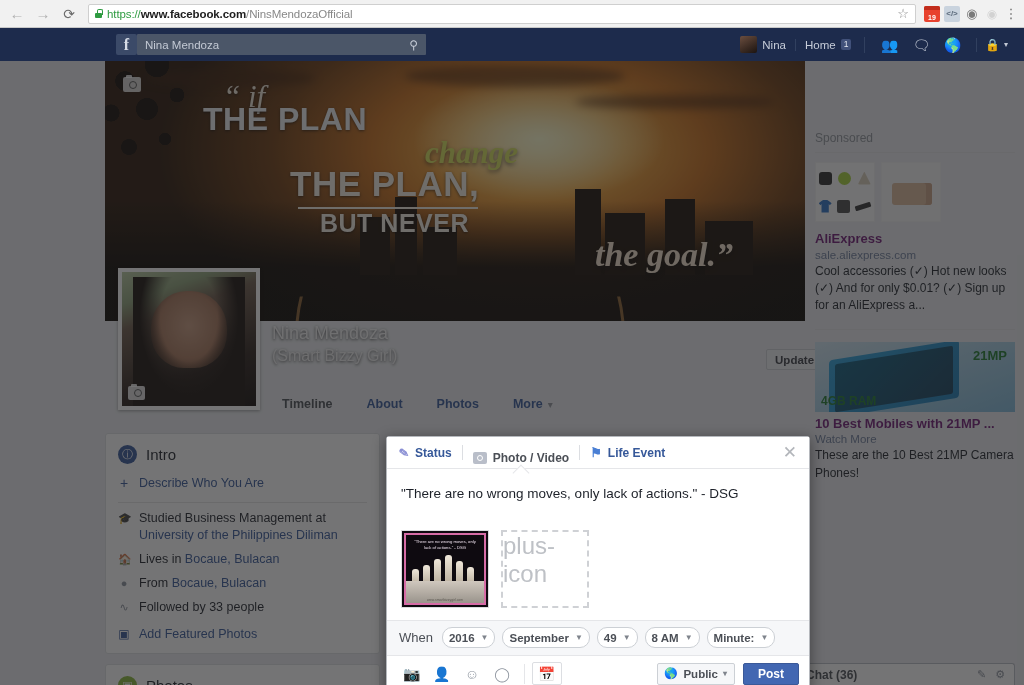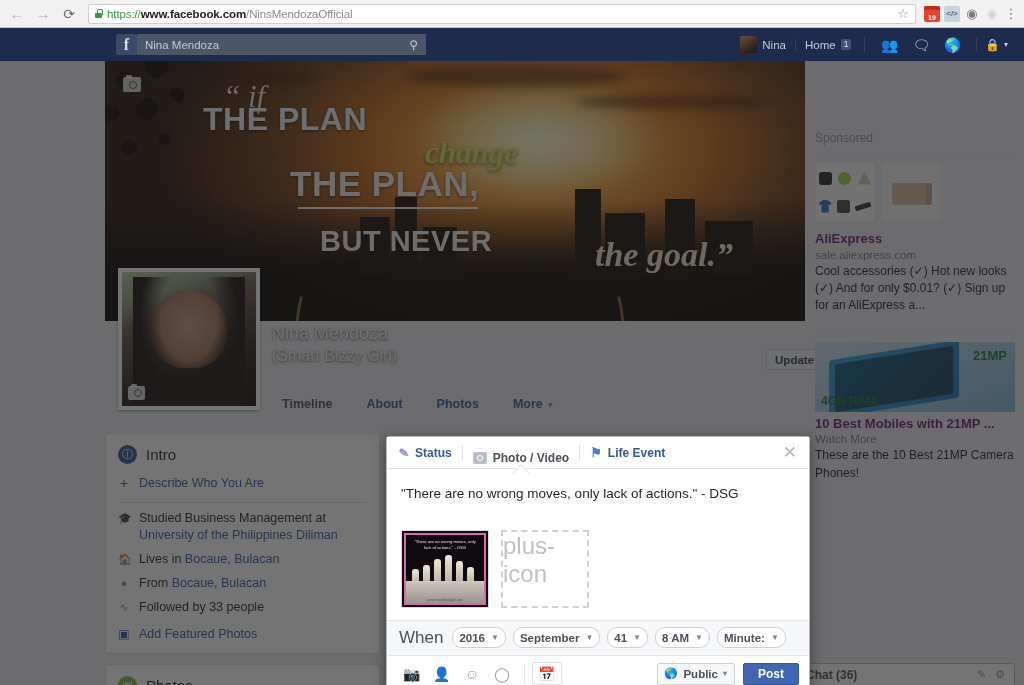--- a/index.html
+++ b/index.html
@@ -123,21 +123,21 @@
   .cover-cam::after { content:""; position:absolute; left:3px; top:-2.5px; width:6px; height:3px; background: rgba(255,255,255,.82); border-radius:1px 1px 0 0; }
 
   .ct { position: absolute; color: #fff; text-shadow: 0 1px 3px rgba(0,0,0,.6); font-family: "Liberation Sans", sans-serif; }
   .ct-if { left: 118px; top: 18px; font-family: "Liberation Serif", serif; font-style: italic; font-size: 31px; color: #efe6d8; }
   .ct-plan1 { left: 98px; top: 40px; font-size: 32px; font-weight: bold; letter-spacing: .5px; color: #eceff2; }
   .ct-dw { left: 90px; top: 76px; font-size: 26px; font-weight: bold; letter-spacing: .3px; color: #e6e9ec; }
   .ct-dw::before { content:""; position:absolute; left:20px; top:-5px; width:150px; height:2px; background:#dfe3e8; }
   .ct-change { left: 320px; top: 74px; font-family: "Liberation Serif", serif; font-style: italic; font-size: 31px; font-weight: bold; color: #d6e05a; text-shadow: 0 2px 4px rgba(0,0,0,.55); }
   .ct-plan2 { left: 185px; top: 103px; font-size: 35px; font-weight: bold; letter-spacing: .5px; color: #f2ece2; }
   .ct-plan2::after { content:""; position:absolute; left:8px; bottom:-5px; width:180px; height:2.5px; background:#f2ece2; }
-  .ct-never { left: 215px; top: 148px; font-size: 29px; font-weight: bold; letter-spacing: .5px; color: #f1ece3; margin-top: 16px; }
+  .ct-never { left: 215px; top: 148px; font-size: 25px; font-weight: bold; letter-spacing: .5px; color: #f1ece3; }
   .ct-goal { left: 490px; top: 175px; font-family: "Liberation Serif", serif; font-style: italic; font-size: 34px; font-weight: bold; color: #f3e3cd; text-shadow: 0 2px 5px rgba(0,0,0,.6); }
 
   .profile-pic {
     position: absolute; left: 118px; top: 207px; width: 142px; height: 142px;
     background: #fff; border: 4px solid #fff; box-shadow: 0 1px 3px rgba(0,0,0,.35); z-index: 6;
   }
   .pp-img { width: 100%; height: 100%; position: relative; overflow: hidden;
     background: linear-gradient(160deg, #b8c9a0 0%, #8fa37a 18%, #6d5a4a 32%, #2a1f19 70%, #120c09 100%); }
   .pp-img::before {
     content:""; position:absolute; left: 22%; top: 14%; width: 56%; height: 58%;
@@ -279,21 +279,21 @@
   .thumb .wm { position:absolute; left: 0; right: 0; bottom: 5px; text-align:center; font-size: 3.4px; color: #5c5851; }
   .add-slot {
     width: 88px; height: 78px; border: 2px dashed #cfd1d5; display: flex; align-items: flex-start;
     justify-content: center; color: #bec1c6; font-size: 24px; font-weight: 300;
   }
 
   .when-bar {
     border-top: 1px solid #e5e6e9; background: #f6f7f9; display: flex; align-items: center;
     gap: 7px; padding: 7px 12px; height: 35px;
   }
-  .when-lbl { font-size: 17px; color: #4b4f56; margin-right: 2px; }
+  .when-lbl { font-size: 13px; color: #4b4f56; margin-right: 2px; }
   .sel {
     background: #fff; border: 1px solid #ccd0d5; border-radius: 10px; height: 21px;
     display: flex; align-items: center; gap: 6px; padding: 0 6px; font-size: 11.5px;
     font-weight: bold; color: #4b4f56;
   }
   .sel .cv { font-size: 8px; color: #7f848c; }
 
   .modal-ft {
     border-top: 1px solid #e5e6e9; display: flex; align-items: center; padding: 7px 10px; height: 37px; gap: 0;
   }
@@ -563,21 +563,21 @@
       <span class="when-lbl">When</span>
       <div class="sel">
         <span>2016</span>
         <span class="cv">▼</span>
       </div>
       <div class="sel">
         <span>September</span>
         <span class="cv">▼</span>
       </div>
       <div class="sel">
-        <span>41</span>
+        <span>49</span>
         <span class="cv">▼</span>
       </div>
       <div class="sel">
         <span>8 AM</span>
         <span class="cv">▼</span>
       </div>
       <div class="sel">
         <span>Minute:</span>
         <span class="cv">▼</span>
       </div>

